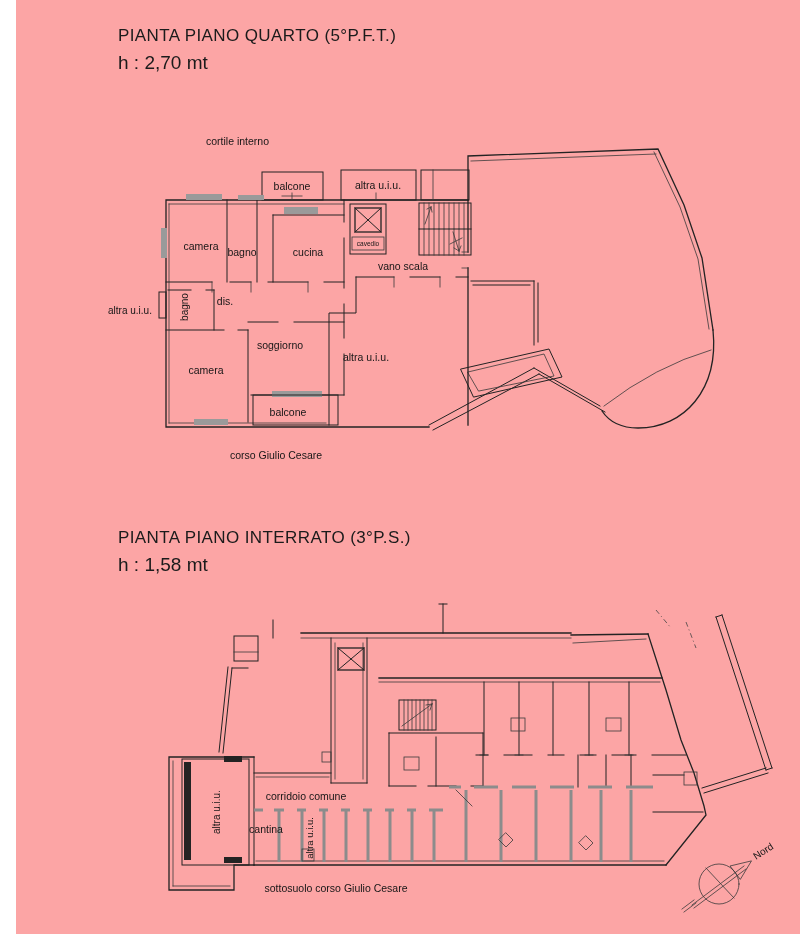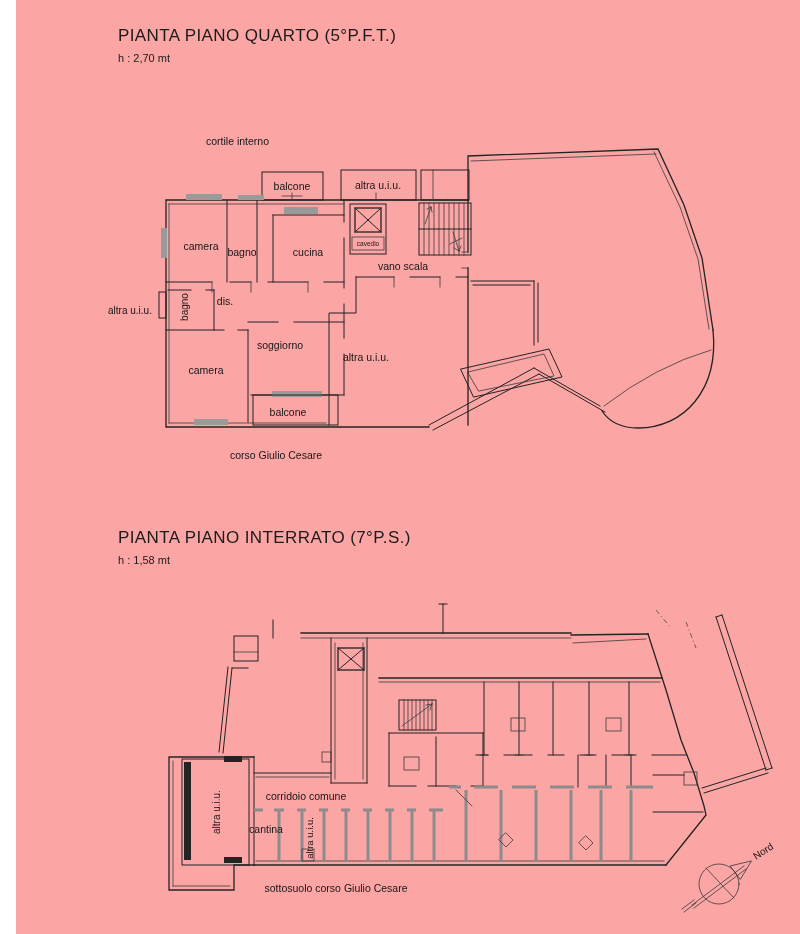--- a/index.html
+++ b/index.html
@@ -1,20 +1,20 @@
 <!DOCTYPE html>
 <html><head>
 <meta charset="utf-8">
 <style>
   html,body{margin:0;padding:0;background:#fff;}
   .page{position:relative;width:800px;height:934px;background:#fca5a5;overflow:hidden;
         font-family:"Liberation Sans",sans-serif;margin-left:16px;}
   .title-block{position:absolute;left:102px;color:#1b1b1b;}
   .title-main{font-size:17px;letter-spacing:.4px;}
-  .title-sub{font-size:11px;margin-top:6px;}
+  .title-sub{font-size:19px;margin-top:6px;}
   svg{position:absolute;left:0;}
   svg text{font-family:"Liberation Sans",sans-serif;fill:#161616;}
   .lbl{font-size:10.5px;}
   .lbl-sm{font-size:6.5px;}
   .lbl-v{font-size:10px;}
   .w{stroke:#232323;fill:none;stroke-width:1.3;stroke-linecap:square;}
   .wi{stroke:#3a3a3a;fill:none;stroke-width:.8;stroke-linecap:square;}
   .t{stroke:#232323;fill:none;stroke-width:1;stroke-linecap:square;}
   .g{stroke:#8c8c8c;fill:none;stroke-width:3;stroke-linecap:butt;}
   .gf{fill:#9a9a9a;stroke:none;}
@@ -23,21 +23,21 @@
 </style>
 </head>
 <body>
 <div class="page">
 
 <div class="title-block" style="top:26px">
   <div class="title-main">PIANTA PIANO QUARTO (5°P.F.T.)</div>
   <div class="title-sub">h : 2,70 mt</div>
 </div>
 <div class="title-block" style="top:528px">
-  <div class="title-main">PIANTA PIANO INTERRATO (7°P.S.)</div>
+  <div class="title-main">PIANTA PIANO INTERRATO (3°P.S.)</div>
   <div class="title-sub">h : 1,58 mt</div>
 </div>
 
 <svg style="top:0" width="800" height="480" viewBox="0 0 800 480">
 
   <g>
     <path class="w" d="M150,200 H452 M150,200 V427 M150,427 H413"></path>
     <path class="wi" d="M153,204 H328 M153,204 V423 M153,423 H310"></path>
     <path class="w" d="M452,200 V156 L642,149 L668,205 L686,258 L697,330"></path>
     <path class="wi" d="M455,161 L640,154 M638,152 L664,207 L682,259 L693,329"></path>

